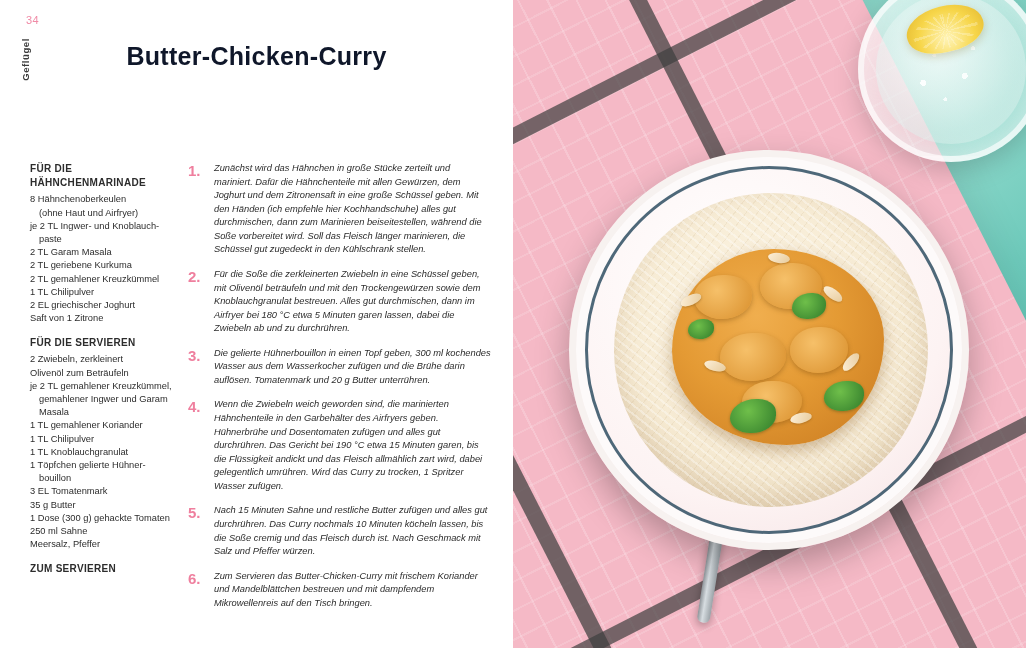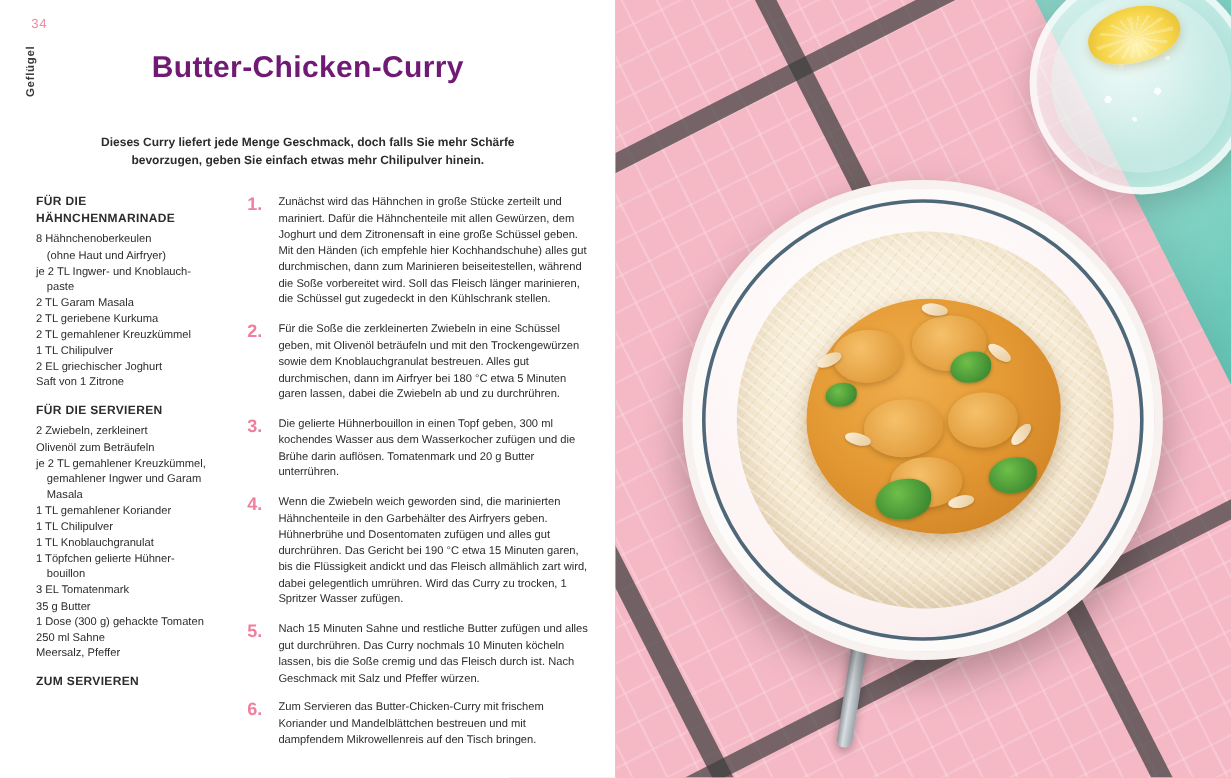--- a/index.html
+++ b/index.html
@@ -45,21 +45,21 @@
     writing-mode: vertical-rl;
     transform: rotate(180deg);
   }
   .recipe-title {
     position: absolute;
     left: 0;
     right: 0;
     top: 42px;
     text-align: center;
     font-size: 25px;
-    color: #701a75;
+    color: #0f172a;
     font-weight: bold;
     letter-spacing: 0.3px;
   }
   .meta-row {
     position: absolute;
     left: 0; right: 0;
     top: 88px;
     text-align: center;
     font-size: 9.5px;
     color: #2c2c2c;
@@ -77,21 +77,20 @@
     font-weight: bold;
     color: #2c2c2c;
   }
   
   .cols {
     position: absolute;
     left: 30px;
     top: 162px;
     right: 22px;
     display: flex;
-    gap: 18px;
   }
   .col-ing {
     width: 152px;
     flex: 0 0 152px;
     font-size: 9.3px;
     line-height: 1.42;
     color: #2c2c2c;
   }
   .ing-head {
     font-weight: bold;
@@ -118,20 +117,21 @@
     font-weight: bold;
     font-size: 15px;
     line-height: 1;
     padding-top: 1px;
   }
   .step-text {
     font-size: 9.3px;
     line-height: 1.46;
     color: #2c2c2c;
     flex: 1 1 auto;
+    font-style: italic;
   }
 
   
   .photo-page {
     position: relative;
     width: 513px;
     height: 648px;
     flex: 0 0 513px;
     overflow: hidden;
     background: #5ec6b6;
@@ -310,21 +310,20 @@
 
 <div class="page">
 
   <div class="left-page">
 
     <div class="page-number">34</div>
     <div class="chapter-tab">Geflügel</div>
     <div class="recipe-title">Butter-Chicken-Curry</div>
 
 
-    <div class="intro">Dieses Curry liefert jede Menge Geschmack, doch falls Sie mehr Schärfe bevorzugen, geben Sie einfach etwas mehr Chilipulver hinein.</div>
 
     <div class="cols">
 
       <div class="col-ing">
 
         <div class="ing-head">FÜR DIE HÄHNCHENMARINADE</div>
         <ul class="ing-list">
           <li>8 Hähnchenoberkeulen</li>
           <li class="indent">(ohne Haut und Airfryer)</li>
           <li>je 2 TL Ingwer- und Knoblauch-</li>

